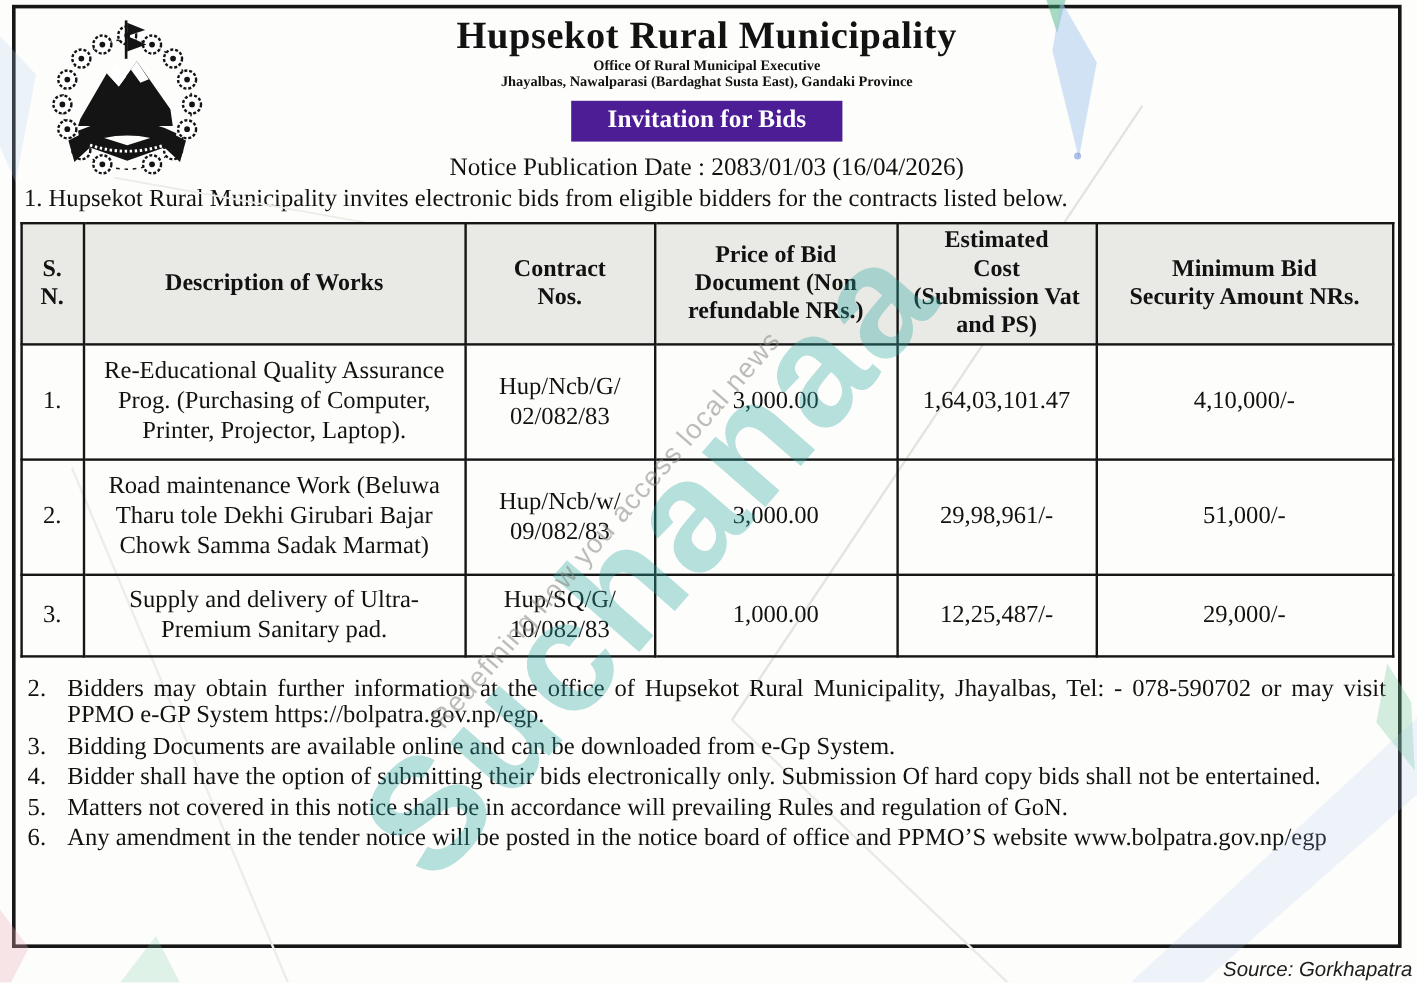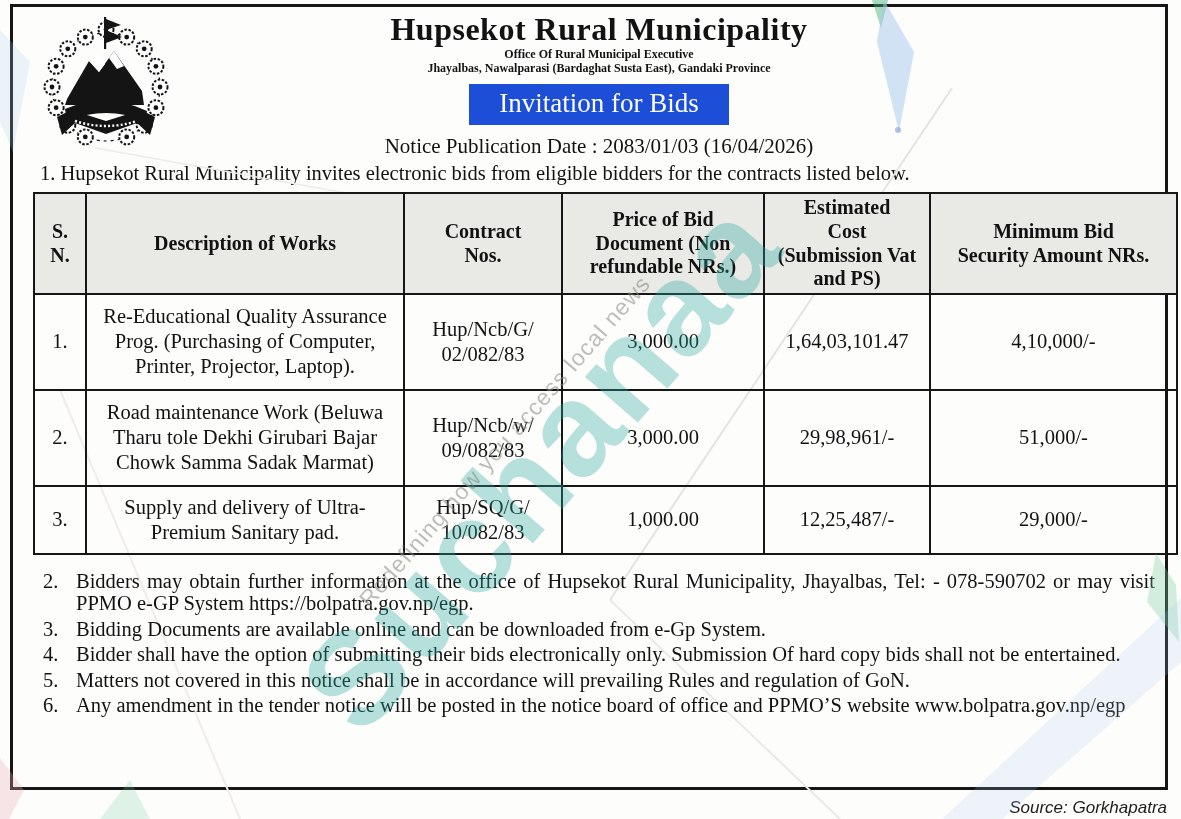--- a/index.html
+++ b/index.html
@@ -3,29 +3,29 @@
 <meta charset="utf-8">
 <style>
   * { margin:0; padding:0; box-sizing:border-box; }
   html,body { width:1181px; height:819px; background:#fdfdfc; }
   .page {
     position:relative; width:1181px; height:819px; overflow:hidden;
     font-family:"Liberation Serif", serif; color:#121212; background:#fdfdfc;
   }
   .notice {
     position:absolute; left:10px; top:4px; width:1158px; height:786px;
-    border:3px solid #161616; background:transparent;padding-left:20px;
+    border:3px solid #161616; background:transparent;
   }
   .logo { position:absolute; left:24px; top:8px; width:138px; height:144px; }
   .head { text-align:center; padding-top:5px; position:relative; z-index:3; }
   .title   { font-size:32px; font-weight:bold; line-height:1.12; letter-spacing:.5px; }
   .subline { font-size:12px; font-weight:bold; line-height:1.15; }
   .banner  {
-    display:inline-block; background:#1d4ed8; color:#fff; font-weight:normal;
-    font-size:27px; line-height:1.2; padding:3px 30px 5px; margin-top:9px;
+    display:inline-block; background:#4c1d95; color:#fff; font-weight:bold;
+    font-size:21px; line-height:1.2; padding:3px 30px 5px; margin-top:9px;
   }
   .pubdate { font-size:21px; margin-top:9px; }
   .pubdate .lbl { font-weight:normal; }
   .intro { font-size:20.5px; text-align:left; padding:3px 8px 0 7px; line-height:1.15; }
   table.bids {
     border-collapse:collapse; table-layout:fixed; width:1143px; margin:7px auto 0;
     position:relative; z-index:2;
   }
   .bids th, .bids td {
     border:2px solid #161616; text-align:center; vertical-align:middle; padding:2px 4px;
@@ -36,21 +36,21 @@
   }
   .bids td { font-size:20.5px; line-height:1.22; background:transparent; }
   .row-1 td, .row-2 td { height:96px; }
   .row-3 td { height:68px; }
   td.contract { white-space:pre-line; }
   .notes { padding:15px 10px 0 7px; font-size:20.5px; position:relative; z-index:3; }
   .note { display:flex; line-height:1.1; margin-bottom:3px; }
   .note .num { flex:none; width:36px; padding-left:3px; }
   .note .ntext { flex:1; text-align:justify; }
   .source {
-    position:absolute; right:14px; bottom:1px;
+    position:absolute; right:4px; bottom:1px;
     font-family:"Liberation Sans", sans-serif; font-style:italic; font-size:17px; color:#1d1d1d;
   }
   
   .wm-brand {
     position:absolute; left:185px; top:390px; width:710px; text-align:center;
     transform:rotate(-49deg);
     font-family:"Liberation Sans", sans-serif; font-weight:bold; font-size:132px;
     letter-spacing:3px; color:rgba(45,166,158,0.34);
     z-index:6; pointer-events:none; white-space:nowrap;
   }

